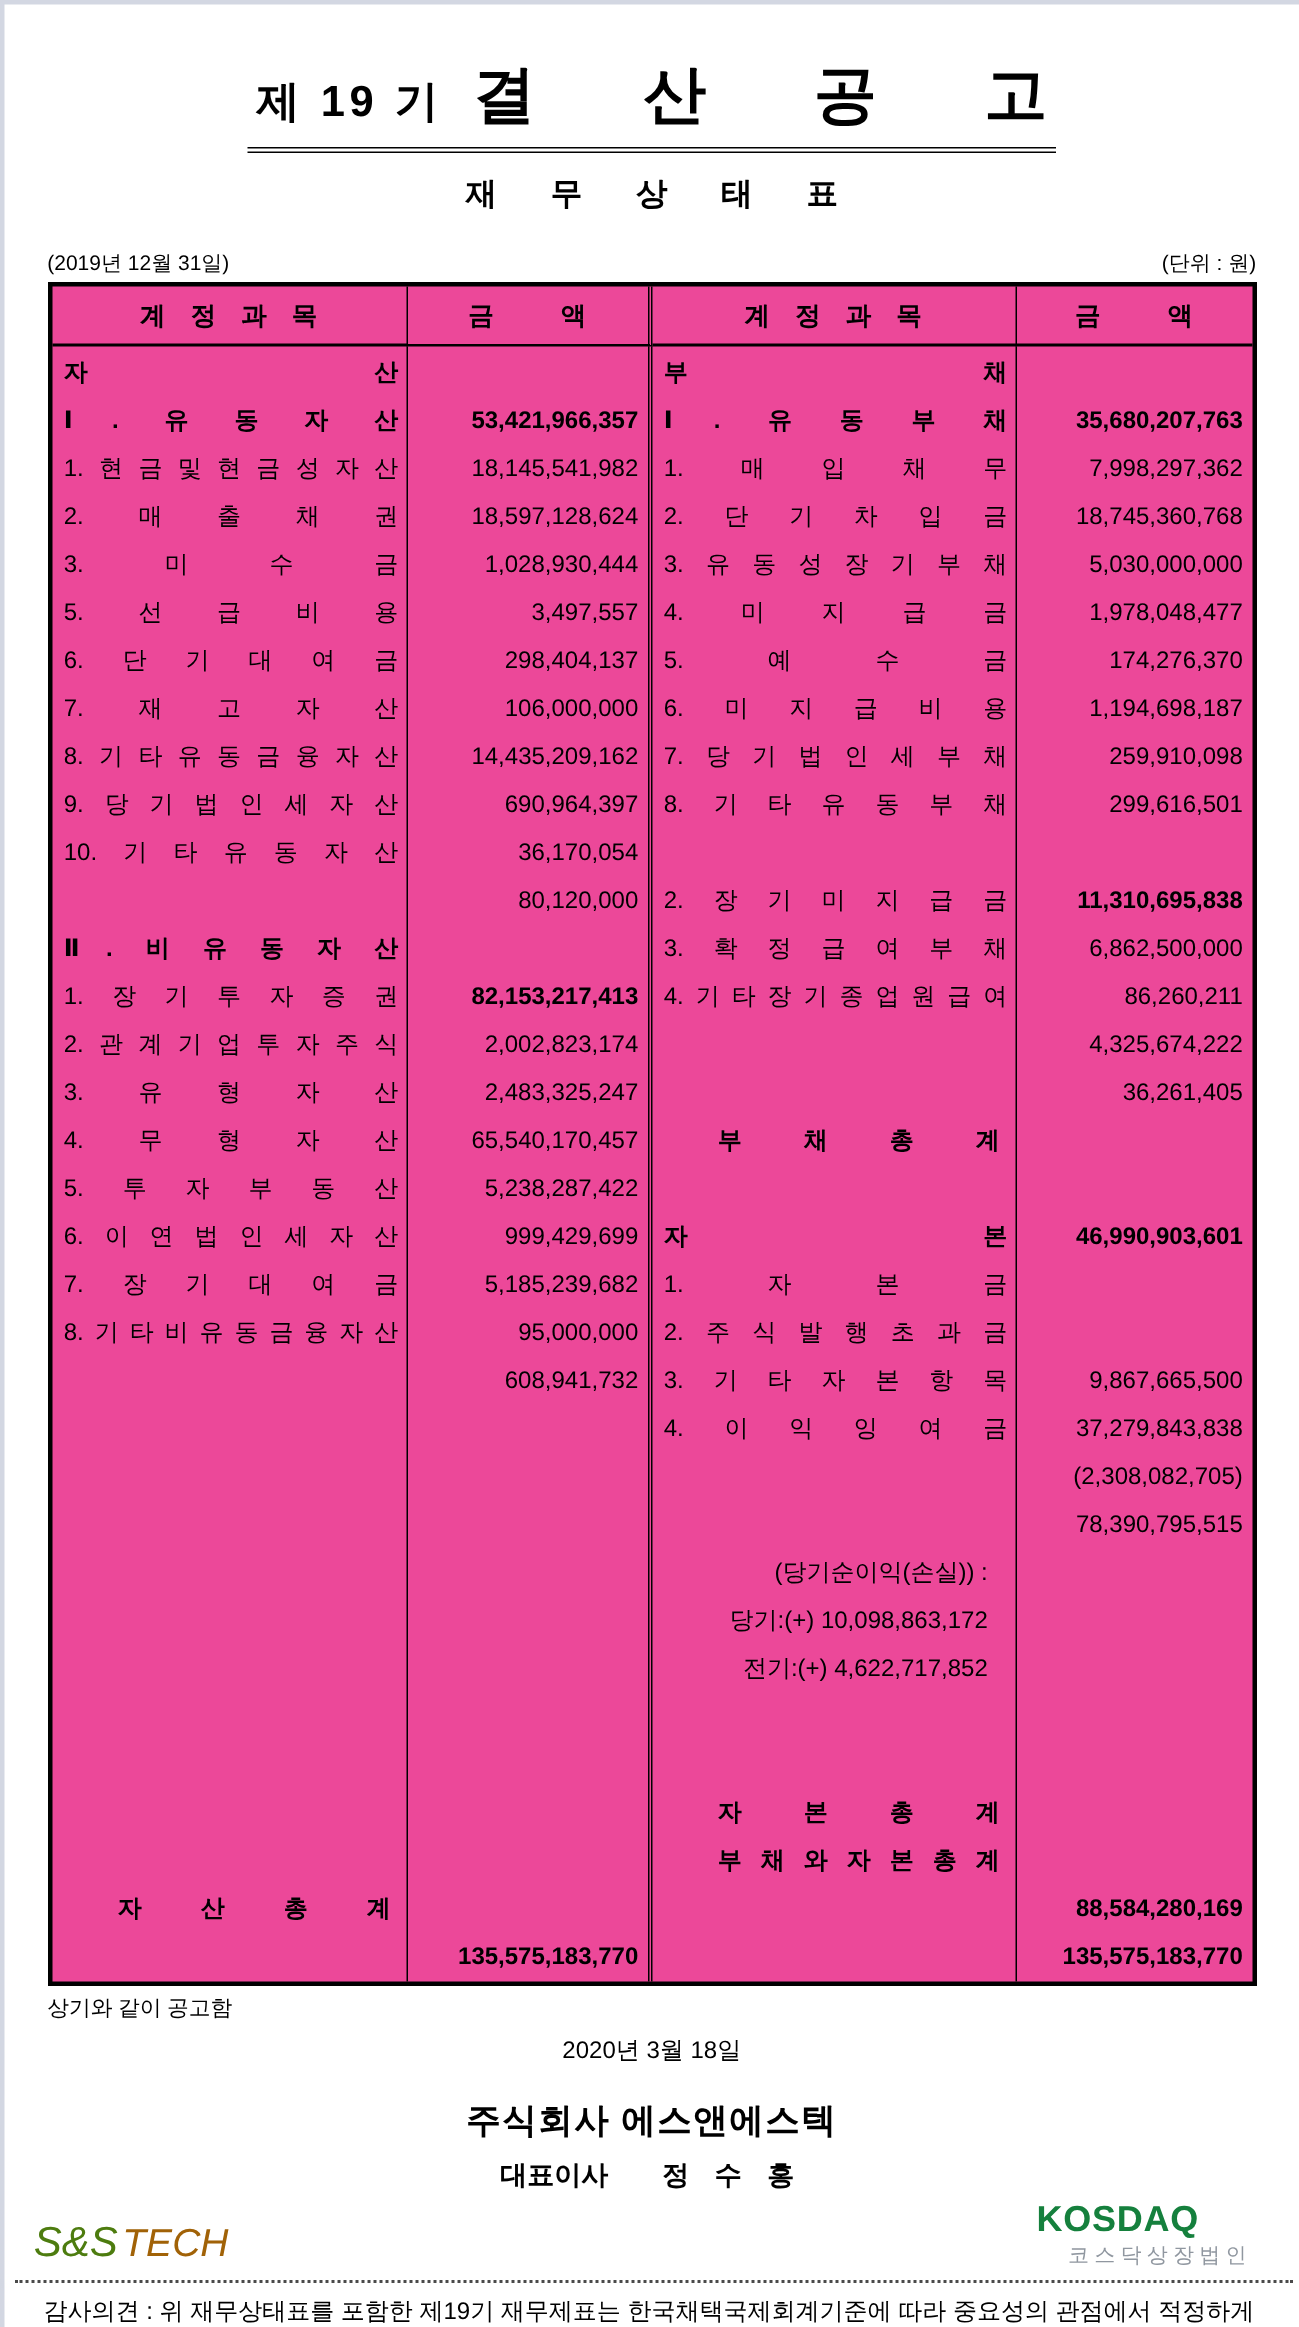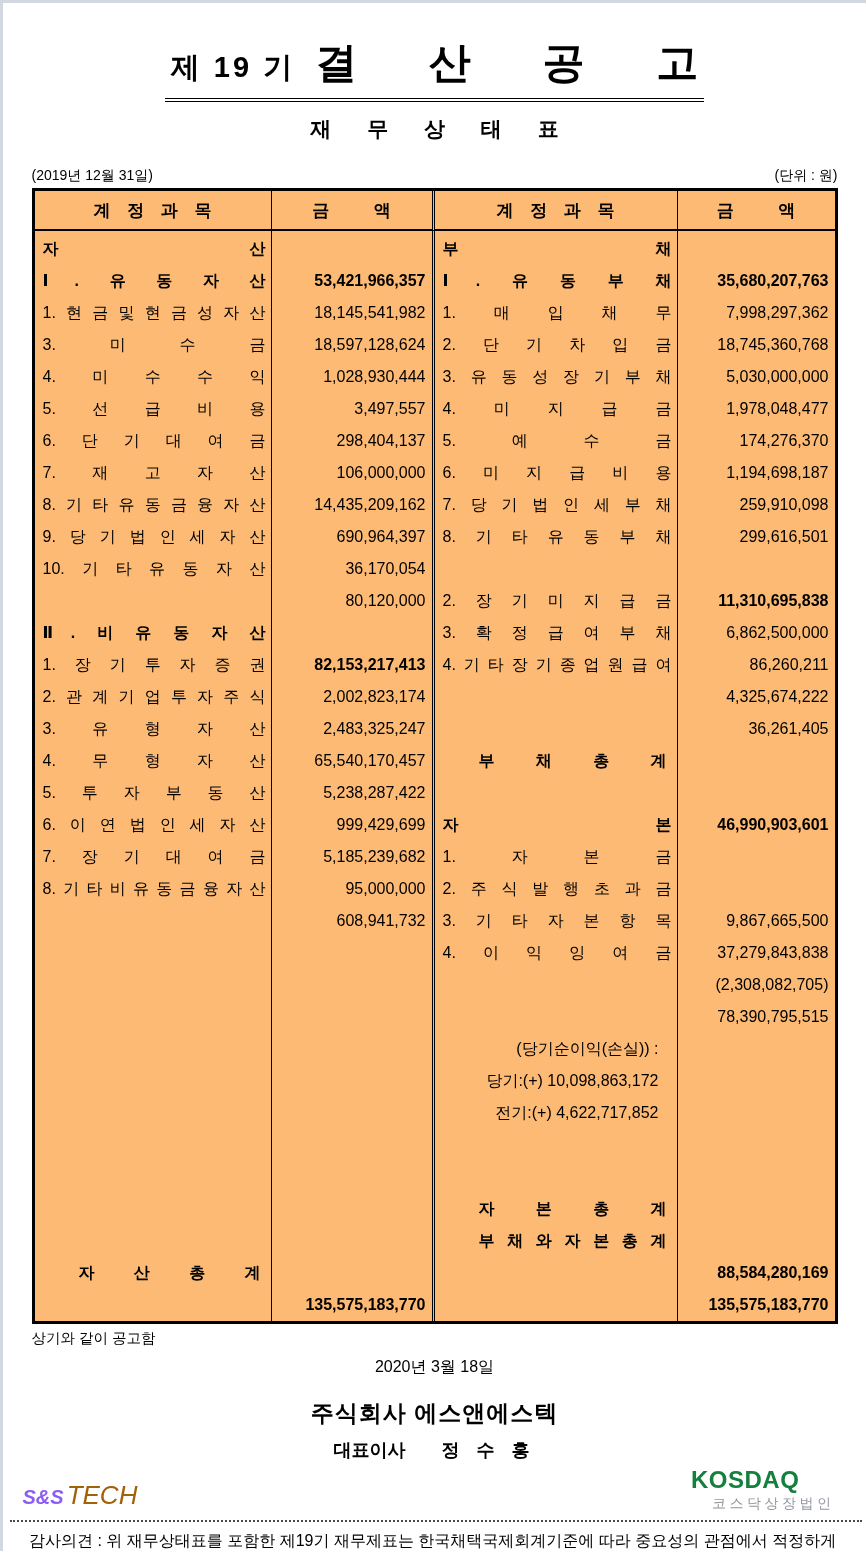--- a/index.html
+++ b/index.html
@@ -23,51 +23,51 @@
 
   
   .meta { width: 806px; margin: 24px auto 3px auto; display: flex; justify-content: space-between; font-size: 14px; }
 
   
   .fin-table {
     width: 806px; margin: 0 auto;
     display: grid;
     grid-template-columns: 237px 163px 243px 157px;
     border: 3px solid #000;
-    background: #fdba74;
+    background: #ec4899;
   }
   .c1, .c3 { border-right: 1px solid #000; }
   .c2 { border-right: 3px double #000; }
   .hcell {
     height: 40px; line-height: 40px; text-align: center;
     font-weight: 700; font-size: 17px;
     border-bottom: 2px solid #000;
   }
   .hcell.acct { word-spacing: 12px; }
   .hcell.amth { word-spacing: 40px; }
   .bcol { padding-top: 2px; }
   .brow { height: 32px; line-height: 32px; font-size: 16px; white-space: nowrap; overflow: hidden; }
   .lbl { text-align: justify; text-align-last: justify; padding: 0 5px 0 8px; }
   .lbl.category, .lbl.section, .lbl.total { font-weight: 700; }
   .lbl.total { padding-left: 44px; padding-right: 10px; }
   .lbl.note { text-align: right; text-align-last: right; padding-right: 18px; font-weight: 400; }
   .amt { text-align: right; padding-right: 6px; }
   .amt.section, .amt.total { font-weight: 700; }
 
   
-  .announce { width: 806px; margin: 5px auto 0 auto; font-size: 14.5px; }
+  .announce { width: 806px; margin: 5px auto 0 auto; font-size: 14.5px; font-family: Liberation Serif, serif; }
   .pubdate { text-align: center; font-size: 16px; margin-top: 9px; }
   .company { text-align: center; font-size: 23px; font-weight: 700; letter-spacing: 1px; margin-top: 20px; }
   .ceo { text-align: center; font-size: 18px; font-weight: 700; margin-top: 9px; }
   .ceo-gap { display: inline-block; width: 36px; }
   .ceo-name { letter-spacing: 6px; }
 
   .logo-row { width: 824px; margin: 4px auto 0 auto; display: flex; justify-content: space-between; align-items: flex-end; }
   .sns-logo { font-style: italic; white-space: nowrap; padding-bottom: 2px; }
-  .sns-ss { color: #8b5cf6; font-size: 20px; font-weight: 700; }
+  .sns-ss { color: #4d7c0f; font-size: 28px; font-weight: 400; }
   .sns-tech { color: #a16207; font-size: 26px; font-weight: 400; margin-left: 3px; }
   .kosdaq { text-align: left; padding-right: 12px; }
   .kosdaq-word { font-size: 24px; font-weight: 900; color: #15803d; letter-spacing: 0.5px; font-style: normal; }
   .kosdaq-caption { font-size: 14px; color: #9097a0; letter-spacing: 3.5px; margin-top: 1px; margin-left: 21px; }
 
   .dotted { width: 852px; margin: 7px 0 0 7px; border-top: 2px dotted #4a4a4a; }
   .audit { margin: 9px 0 0 26px; font-size: 16px; }
 </style>
 </head>
 <body>
@@ -87,22 +87,22 @@
 <div class="fin-table">
   <div class="hcell acct c1">계 정 과 목</div>
   <div class="hcell amth c2">금 액</div>
   <div class="hcell acct c3">계 정 과 목</div>
   <div class="hcell amth c4">금 액</div>
 
   <div class="bcol c1" id="col-label-left">
       <div class="brow lbl category">자 산</div>
       <div class="brow lbl section">Ⅰ. 유 동 자 산</div>
       <div class="brow lbl item">1. 현 금 및 현 금 성 자 산</div>
+      <div class="brow lbl item">2. 매 출 채 권</div>
       <div class="brow lbl item">3. 미 수 금</div>
-      <div class="brow lbl item">4. 미 수 수 익</div>
       <div class="brow lbl item">5. 선 급 비 용</div>
       <div class="brow lbl item">6. 단 기 대 여 금</div>
       <div class="brow lbl item">7. 재 고 자 산</div>
       <div class="brow lbl item">8. 기 타 유 동 금 융 자 산</div>
       <div class="brow lbl item">9. 당 기 법 인 세 자 산</div>
       <div class="brow lbl item">10. 기 타 유 동 자 산</div>
       <div class="brow lbl blank"></div>
       <div class="brow lbl section">Ⅱ. 비 유 동 자 산</div>
       <div class="brow lbl item">1. 장 기 투 자 증 권</div>
       <div class="brow lbl item">2. 관 계 기 업 투 자 주 식</div>

